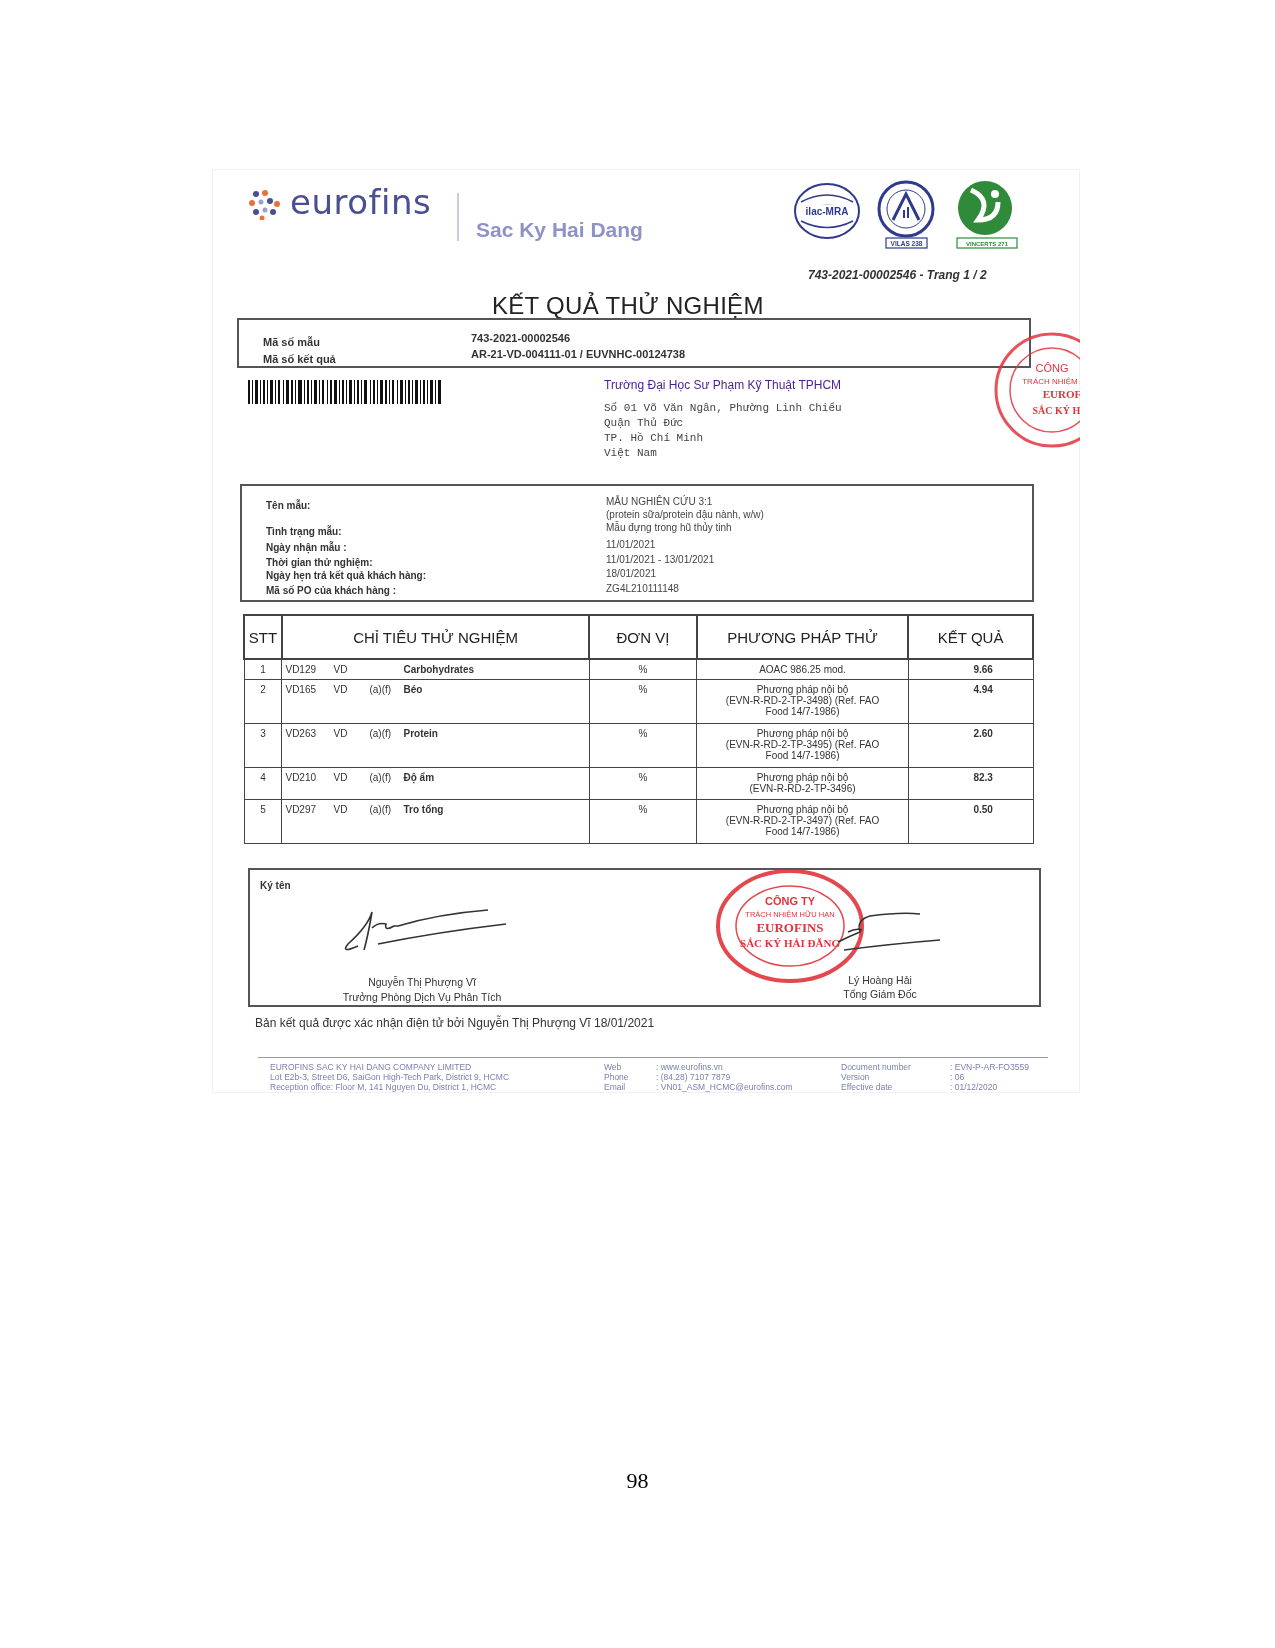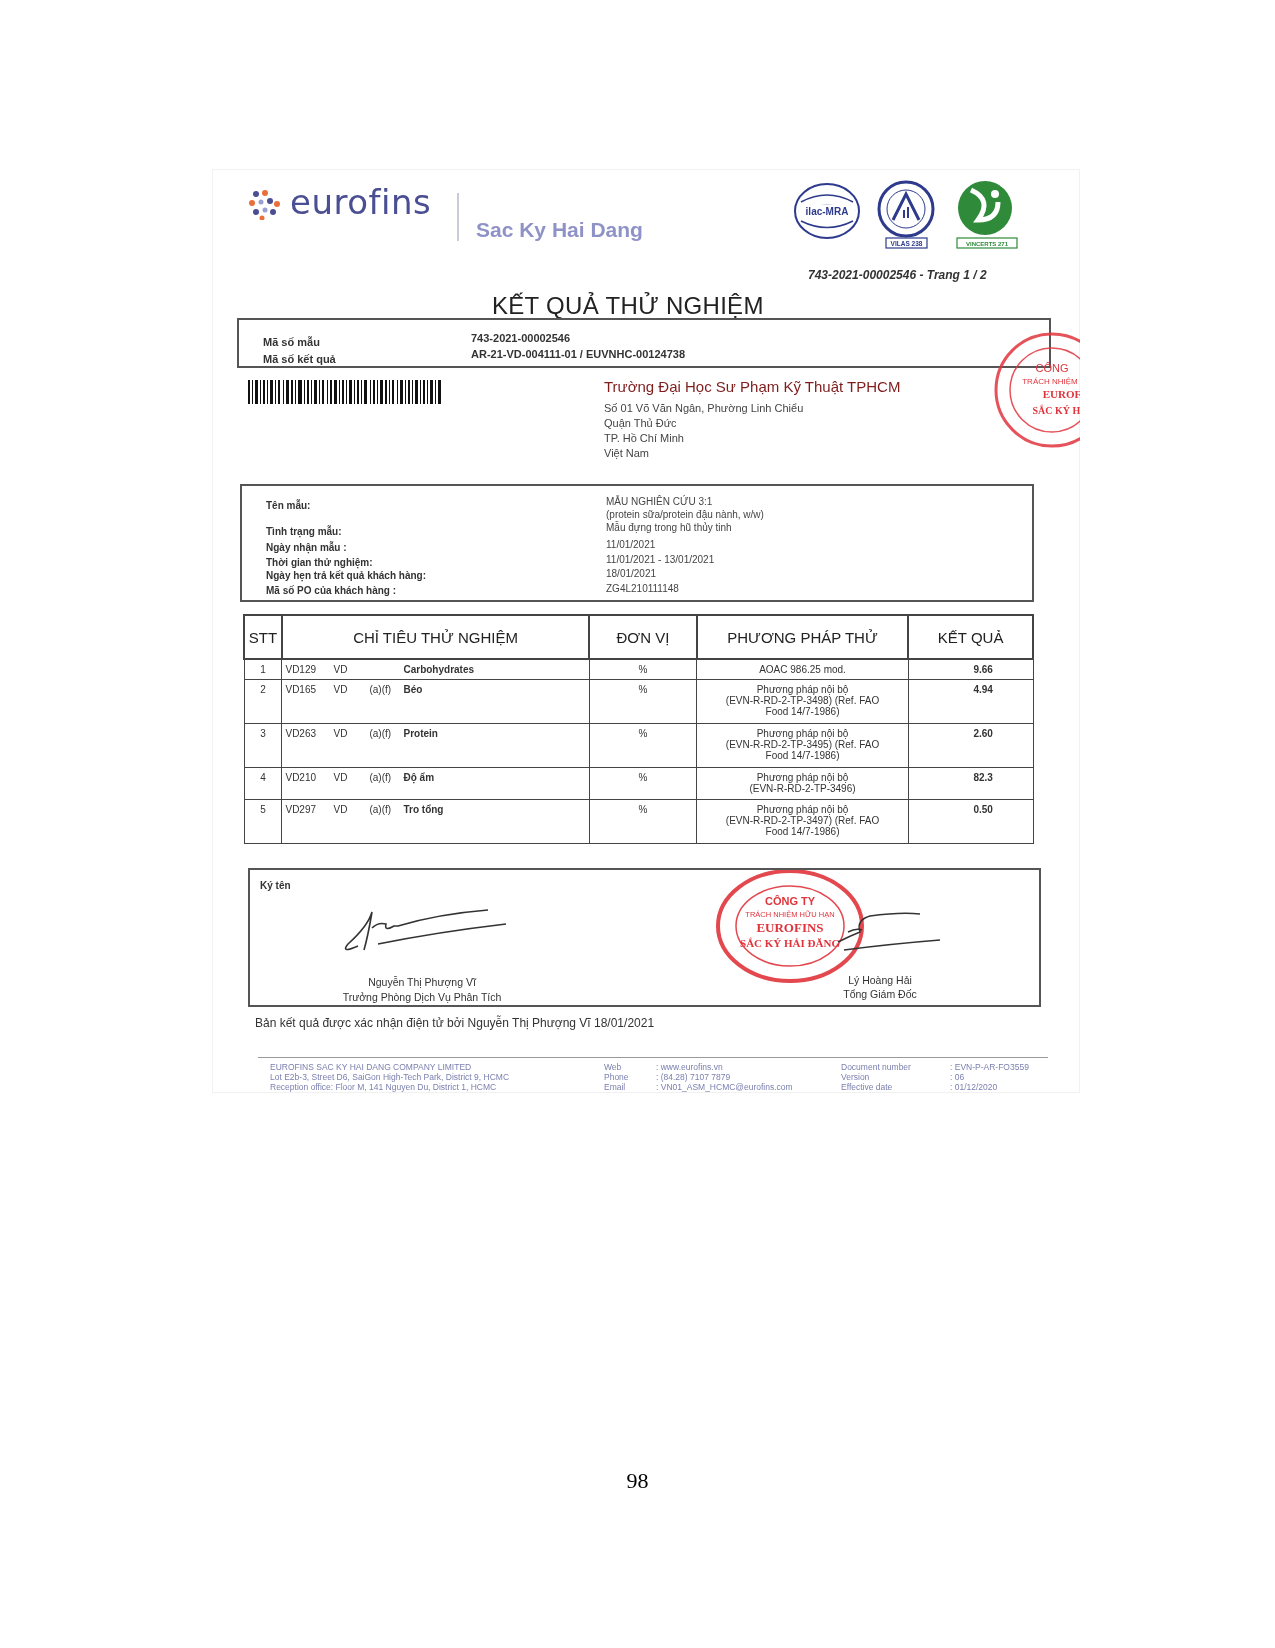--- a/index.html
+++ b/index.html
@@ -10,26 +10,26 @@
   .abs { position: absolute; }
   
   .logo-dots { position: absolute; left: 248px; top: 190px; width: 36px; height: 30px; }
   .logo-text { position: absolute; left: 290px; top: 182px; font-size: 34px; color: #4a4e93;
                font-family: "DejaVu Sans", sans-serif; letter-spacing: 0.5px; }
   .logo-divider { position: absolute; left: 457px; top: 193px; width: 2px; height: 48px; background: #c9cbd8; }
   .logo-sub { position: absolute; left: 476px; top: 218px; font-size: 21px; font-weight: bold; color: #8f92c6; }
   .badges { position: absolute; left: 793px; top: 180px; width: 230px; height: 72px; }
   .page-ref { position: absolute; left: 808px; top: 268px; font-size: 12px; font-weight: bold; color: #333; font-style: italic; }
   .title { position: absolute; left: 492px; top: 292px; font-size: 24px; color: #222; letter-spacing: 0.3px; }
-  .box1 { position: absolute; left: 237px; top: 318px; width: 790px; height: 46px; border: 2px solid #555; padding-left: 20px; }
+  .box1 { position: absolute; left: 237px; top: 318px; width: 790px; height: 46px; border: 2px solid #555; }
   .lbl { font-size: 11px; font-weight: bold; color: #333; position: absolute; }
   .val { font-size: 11px; font-weight: bold; color: #333; position: absolute; }
   .barcode { position: absolute; left: 248px; top: 380px; width: 194px; height: 24px; }
-  .client-name { position: absolute; left: 604px; top: 378px; font-size: 15px; color: #7f1d1d; }
-  .client-line { position: absolute; left: 604px; font-size: 11px; color: #444; }
+  .client-name { position: absolute; left: 604px; top: 378px; font-size: 12px; color: #4c1d95; }
+  .client-line { position: absolute; left: 604px; font-size: 11px; color: #444; font-family: Liberation Mono, monospace; }
   .box2 { position: absolute; left: 240px; top: 484px; width: 790px; height: 114px; border: 2px solid #555; }
   .box2 .k { position: absolute; left: 24px; font-size: 10px; color: #333; font-weight: bold; }
   .box2 .v { position: absolute; left: 364px; font-size: 10px; color: #444; }
   table.res { position: absolute; left: 243px; top: 614px; width: 791px; border-collapse: collapse; }
   table.res th { border: 2px solid #444; font-weight: normal; font-size: 15px; color: #222; height: 40px; }
   table.res td { border: 1.5px solid #444; font-size: 10px; color: #333; vertical-align: top; padding: 4px 3px; }
   table.res td.c { text-align: center; }
   table.res td.r { text-align: center; font-weight: bold; padding-left: 28px; }
   .code { display: inline-block; width: 48px; }
   .vd { display: inline-block; width: 18px; }

